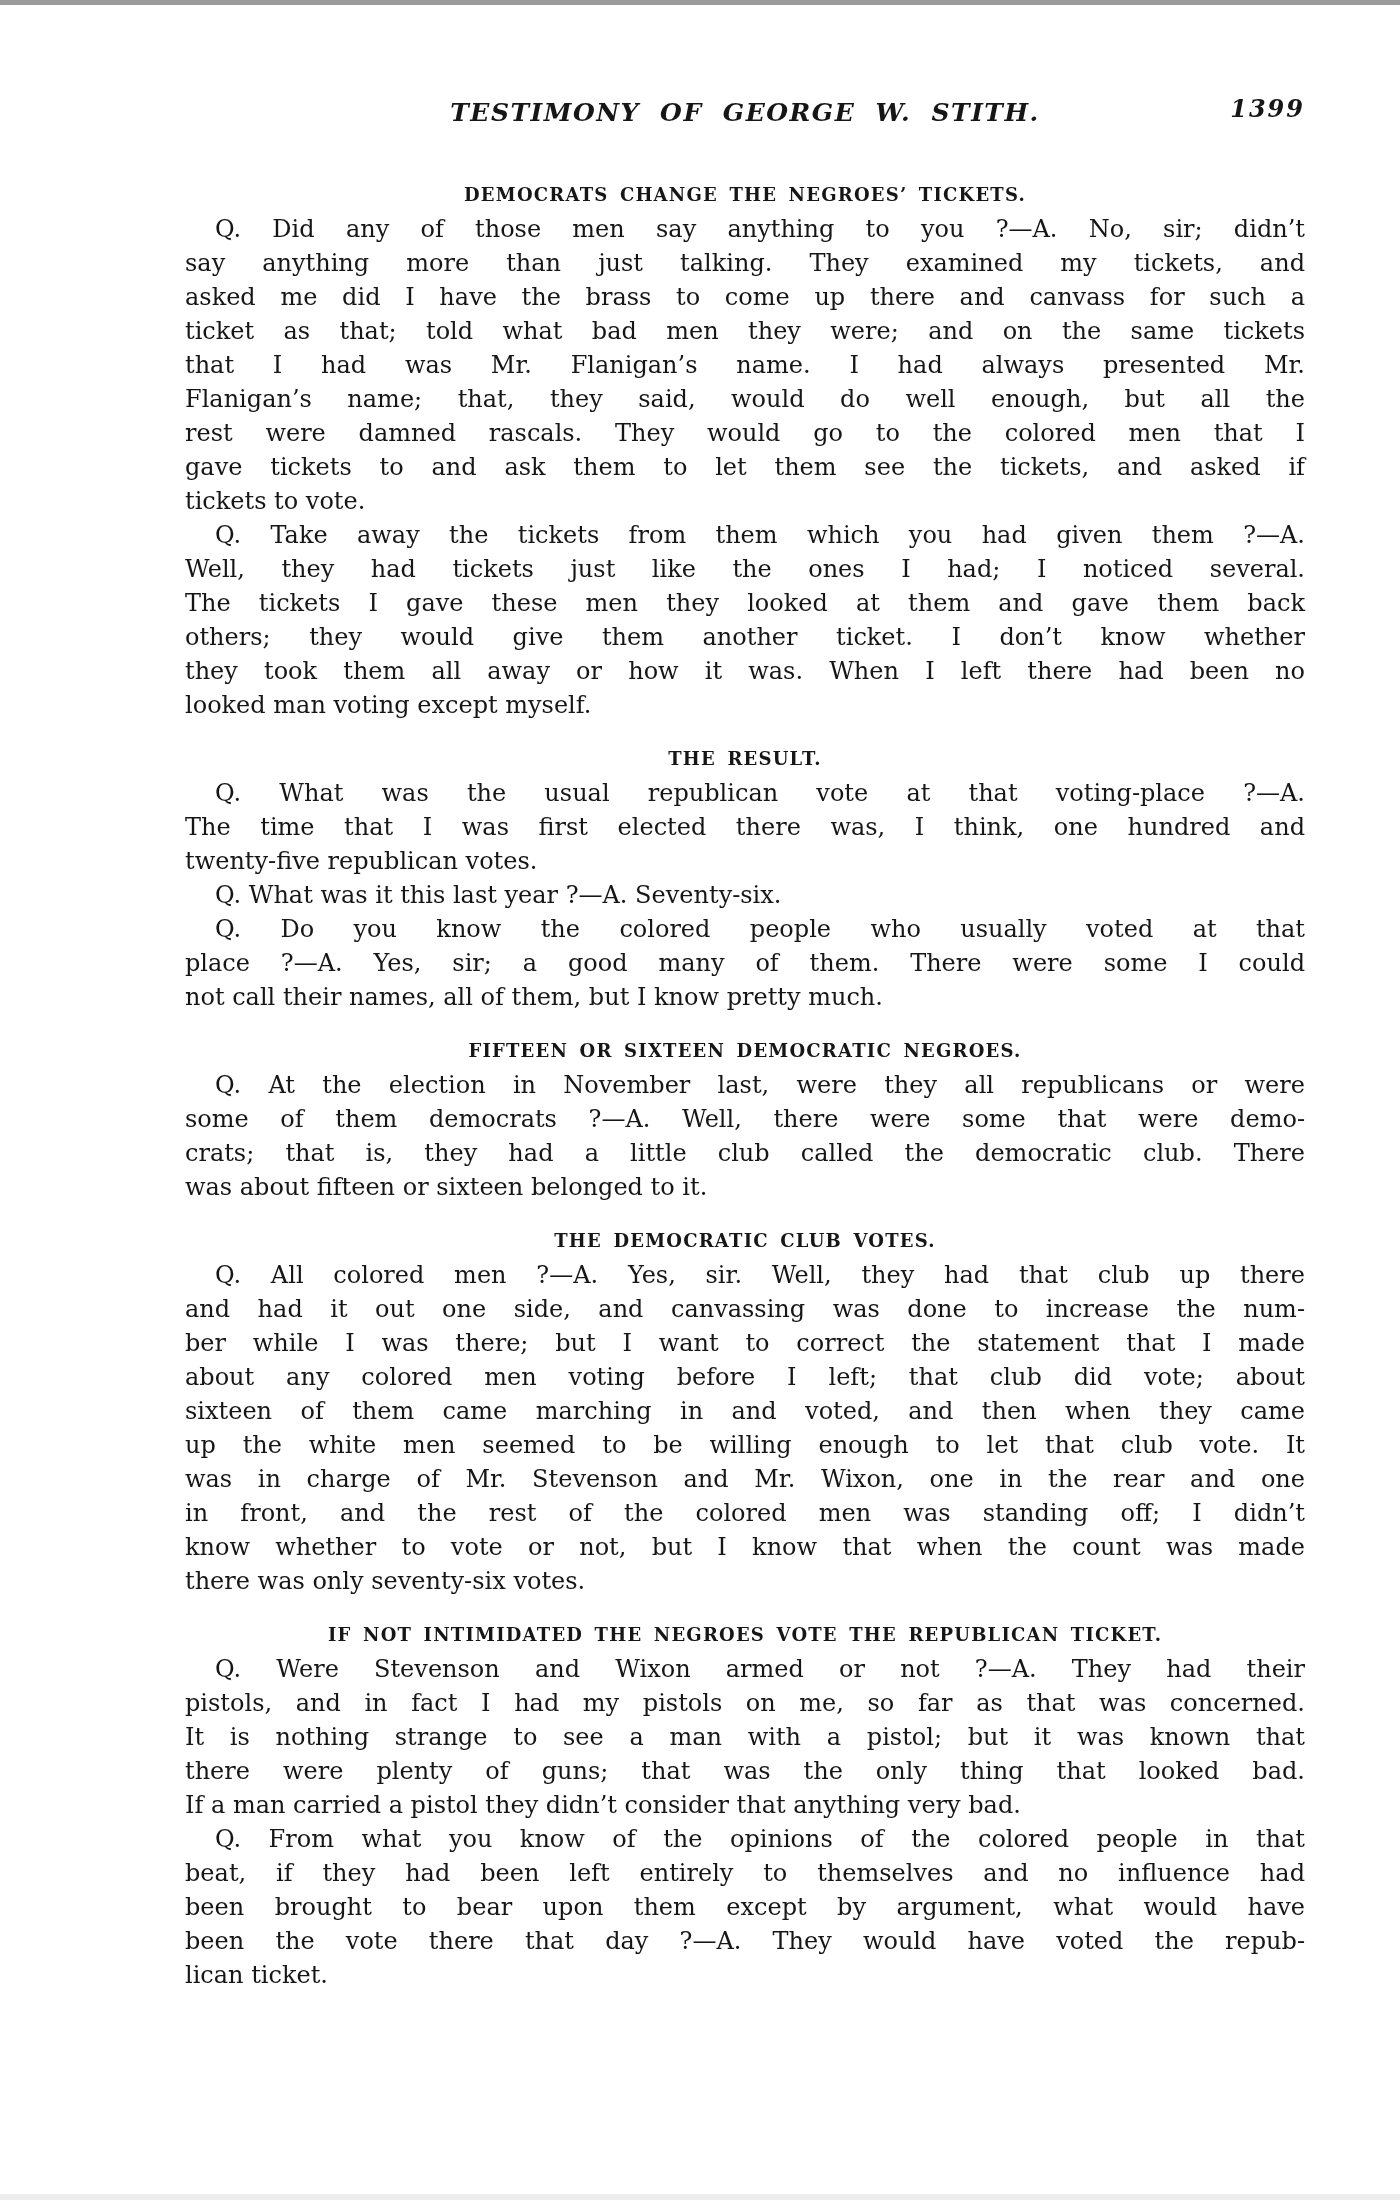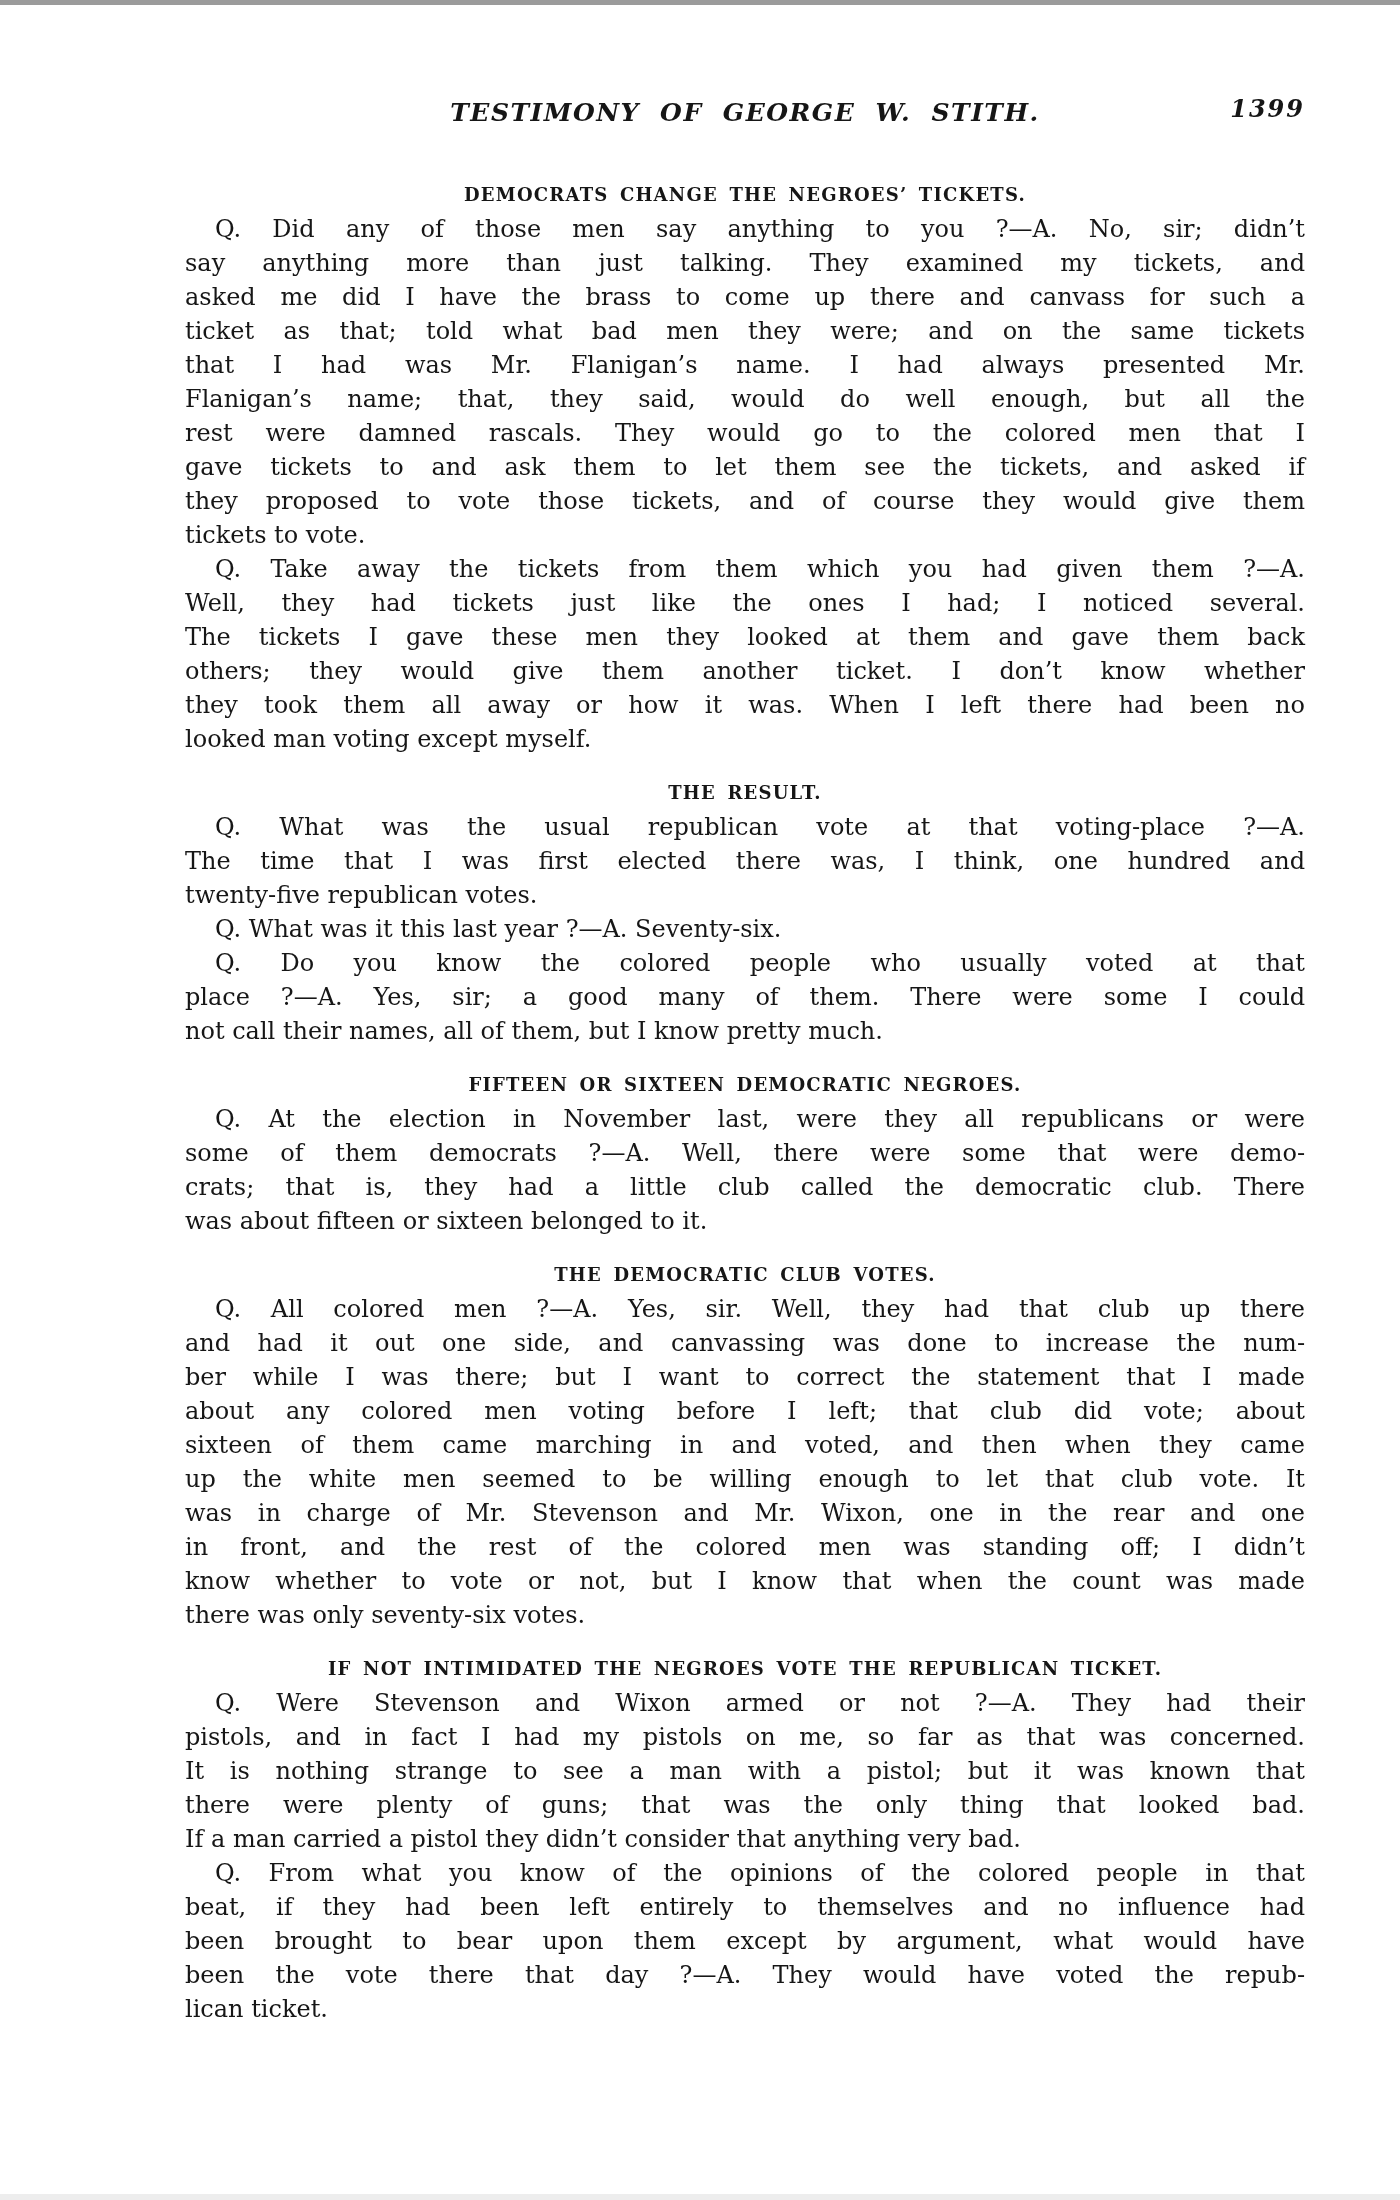--- a/index.html
+++ b/index.html
@@ -83,21 +83,20 @@
           <h2 class="sec-heading">DEMOCRATS CHANGE THE NEGROES’ TICKETS.</h2>
           <div class="paragraph">
             <div class="line first">Q. Did any of those men say anything to you ?—A. No, sir; didn’t</div>
             <div class="line">say anything more than just talking.  They examined my tickets, and</div>
             <div class="line">asked me did I have the brass to come up there and canvass for such a</div>
             <div class="line">ticket as that; told what bad men they were; and on the same tickets</div>
             <div class="line">that I had was Mr. Flanigan’s name.  I had always presented Mr.</div>
             <div class="line">Flanigan’s name; that, they said, would do well enough, but all the</div>
             <div class="line">rest were damned rascals.  They would go to the colored men that I</div>
             <div class="line">gave tickets to and ask them to let them see the tickets, and asked if</div>
-            <div class="line">they proposed to vote those tickets, and of course they would give them</div>
             <div class="line last">tickets to vote.</div>
           </div>
           <div class="paragraph">
             <div class="line first">Q. Take away the tickets from them which you had given them ?—A.</div>
             <div class="line">Well, they had tickets just like the ones I had; I noticed several.</div>
             <div class="line">The tickets I gave these men they looked at them and gave them back</div>
             <div class="line">others; they would give them another ticket.  I don’t know whether</div>
             <div class="line">they took them all away or how it was.  When I left there had been no</div>
             <div class="line last">looked man voting except myself.</div>
           </div>

